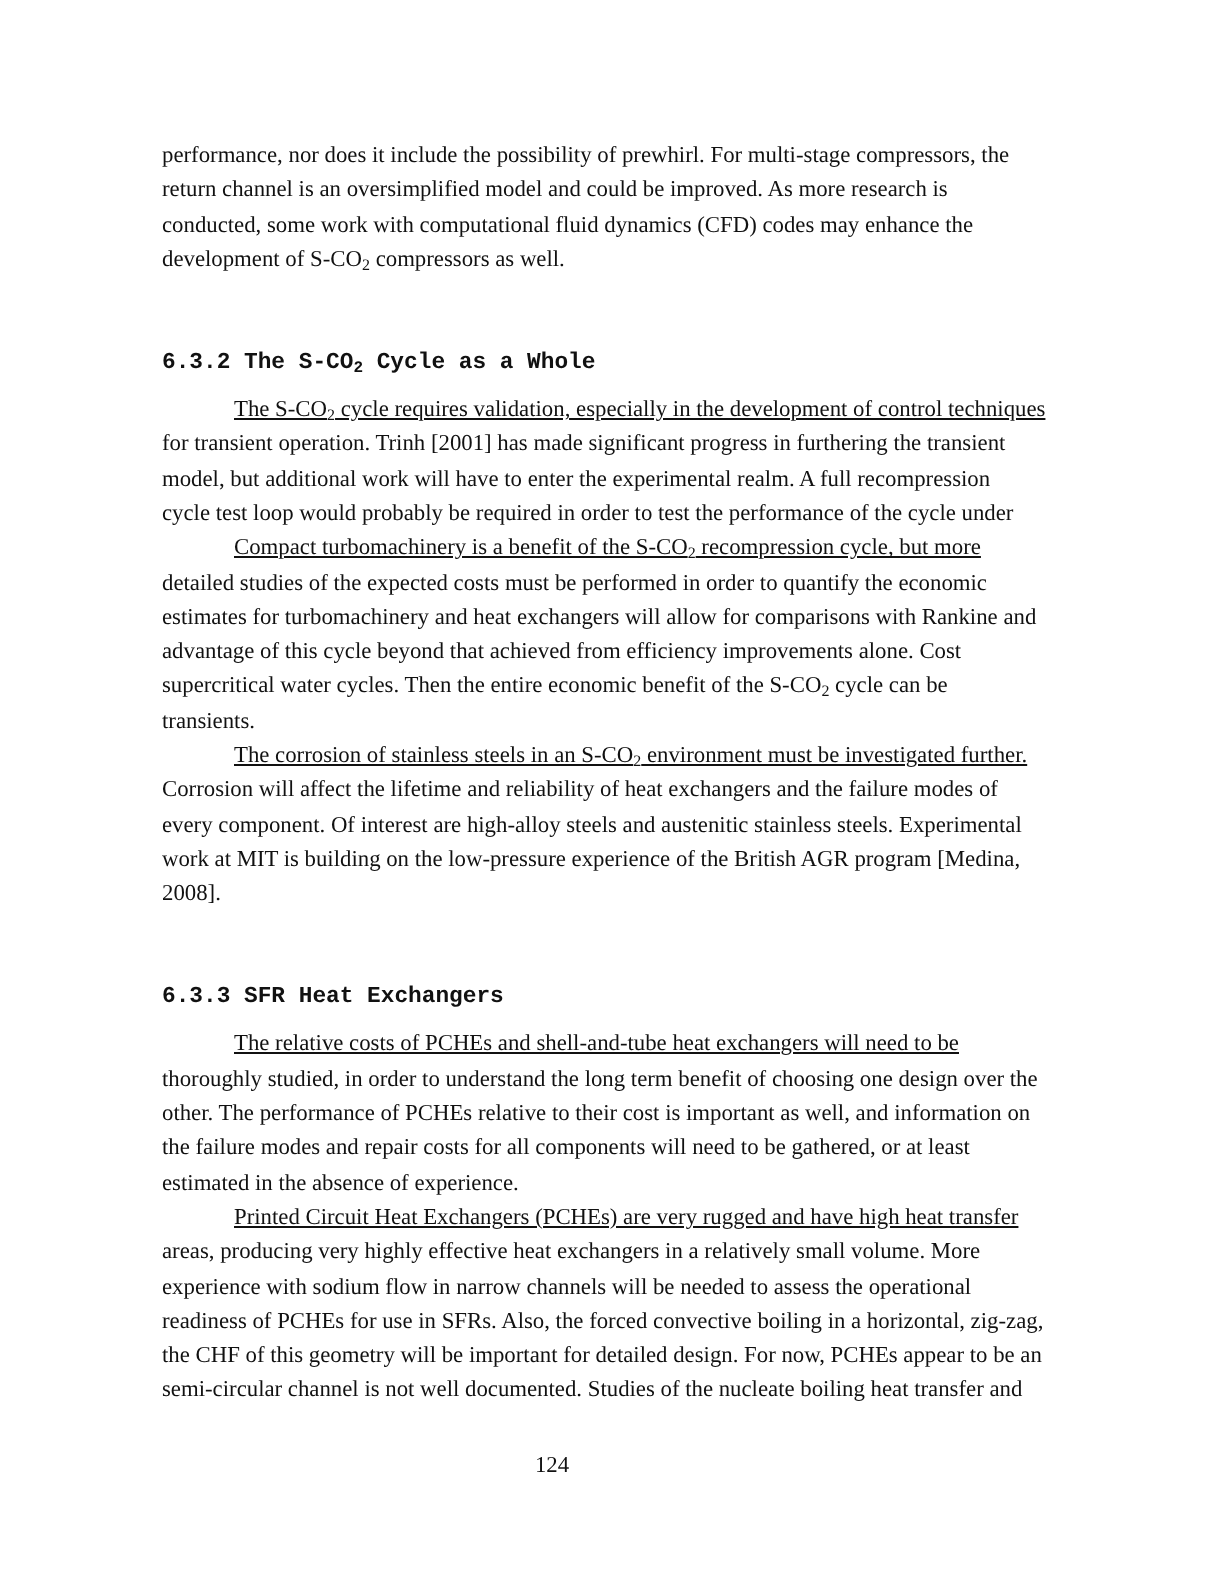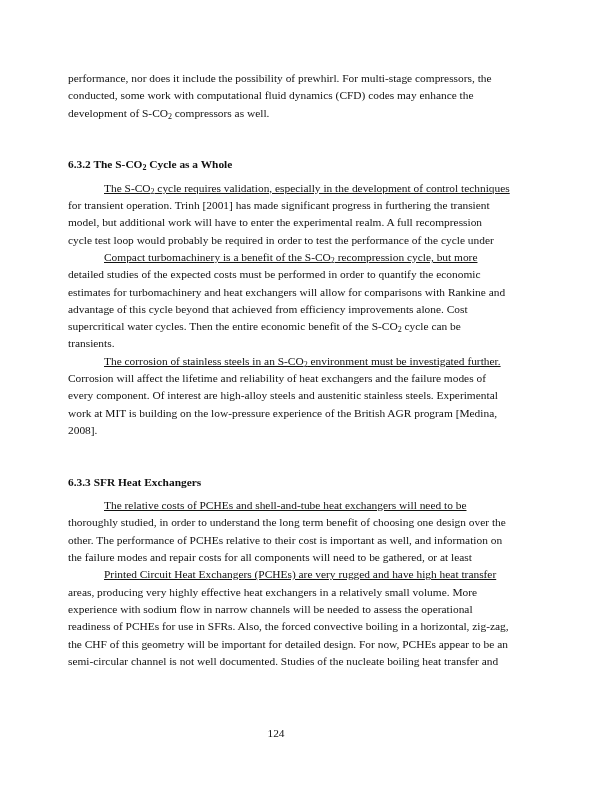--- a/index.html
+++ b/index.html
@@ -1,32 +1,33 @@
 <!DOCTYPE html>
 <html><head>
 <meta charset="utf-8">
 <style>
   html, body { margin: 0; padding: 0; background: #ffffff; }
   body { width: 612px; height: 792px; position: relative; overflow: hidden;
          font-family: "Liberation Serif", serif; color: #111; }
-  .page { position: absolute; left: 68px; top: 70px; width: 470px; }
+  .page { position: absolute; left: 81px; top: 70px; width: 470px; }
   .line { font-size: 11.4px; line-height: 17.3px; white-space: nowrap; height: 17.3px; }
   .indent { padding-left: 36px; text-decoration: underline; }
-  .heading { font-weight: bold; font-size: 11.4px; line-height: 17.3px; height: 17.3px; white-space: nowrap; }
+  .heading { font-weight: bold; font-size: 11.4px; line-height: 17.3px; height: 17.3px; white-space: nowrap; font-family: Liberation Mono, monospace; }
   .gap { height: 17.3px; }
   .gap-s { height: 6px; }
   sub { font-size: 8px; vertical-align: -2px; line-height: 0; }
   .pageno { position: absolute; left: 0; width: 552px; top: 727px; text-align: center; font-size: 11.4px; }
 </style>
 </head>
 <body>
 
 <div class="page">
   <div>
     <div class="line">performance, nor does it include the possibility of prewhirl.  For multi-stage compressors, the</div>
+    <div class="line">return channel is an oversimplified model and could be improved.  As more research is</div>
     <div class="line">conducted, some work with computational fluid dynamics (CFD) codes may enhance the</div>
     <div class="line"><span>development of S-CO</span><sub>2</sub><span> compressors as well.</span></div>
   </div>
 
   <div class="gap"></div>
   <div class="gap"></div>
 
   <div>
     <div class="heading"><span>6.3.2 The S-CO</span><sub>2</sub><span> Cycle as a Whole</span></div>
     <div class="gap-s"></div>
@@ -61,20 +62,21 @@
 
   <div>
     <div class="heading">6.3.3 SFR Heat Exchangers</div>
     <div class="gap-s"></div>
 
     <div>
       <div class="line indent">The relative costs of PCHEs and shell-and-tube heat exchangers will need to be</div>
       <div class="line">thoroughly studied, in order to understand the long term benefit of choosing one design over the</div>
       <div class="line">other.  The performance of PCHEs relative to their cost is important as well, and information on</div>
       <div class="line">the failure modes and repair costs for all components will need to be gathered, or at least</div>
+      <div class="line">estimated in the absence of experience.</div>
     </div>
 
     <div>
       <div class="line indent">Printed Circuit Heat Exchangers (PCHEs) are very rugged and have high heat transfer</div>
       <div class="line">areas, producing very highly effective heat exchangers in a relatively small volume.  More</div>
       <div class="line">experience with sodium flow in narrow channels will be needed to assess the operational</div>
       <div class="line">readiness of PCHEs for use in SFRs.  Also, the forced convective boiling in a horizontal, zig-zag,</div>
       <div class="line">the CHF of this geometry will be important for detailed design.  For now, PCHEs appear to be an</div>
       <div class="line">semi-circular channel is not well documented.  Studies of the nucleate boiling heat transfer and</div>
     </div>

